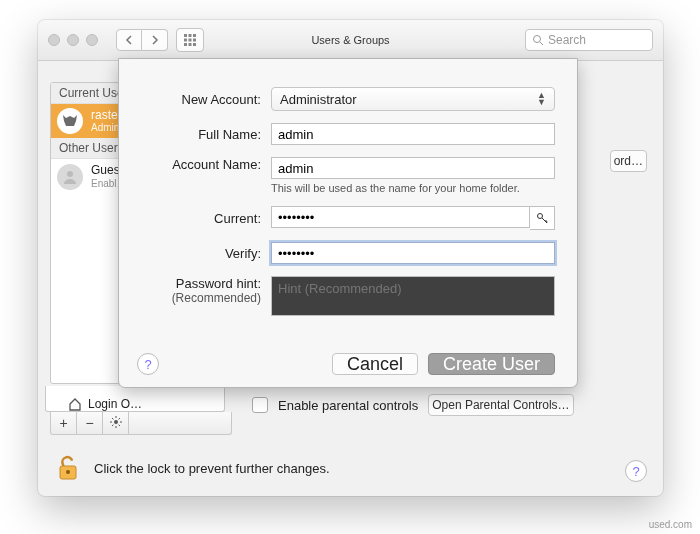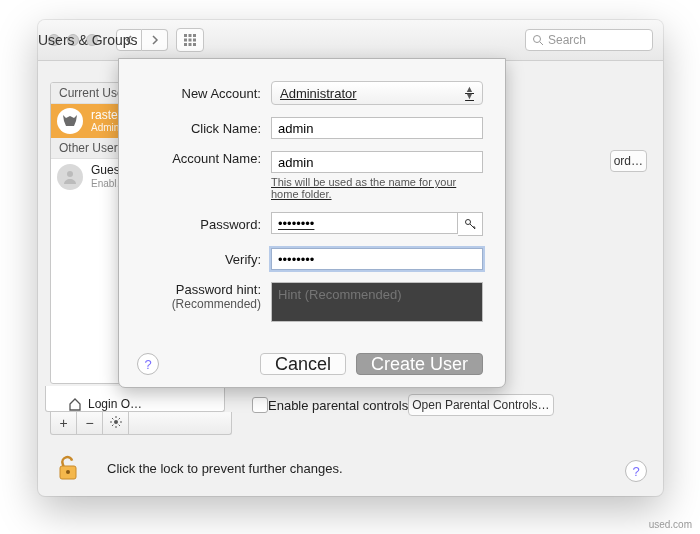--- a/index.html
+++ b/index.html
@@ -49,21 +49,21 @@
     width:26px;height:22px;background:var(--btn-bg);border:1px solid var(--btn-border);
     display:flex;align-items:center;justify-content:center;color:#444;font-size:12px;
   }
   .nav button:first-child{border-radius:4px 0 0 4px;}
   .nav button:last-child{border-radius:0 4px 4px 0;border-left:none;}
   .grid-btn{
     width:26px;height:22px;border:1px solid var(--btn-border);background:var(--btn-bg);
     border-radius:4px;margin-left:8px;display:flex;align-items:center;justify-content:center;
   }
   .title{
-    position:absolute;left:0;right:0;font-size:14px;color:#333;pointer-events:none;
+    position:absolute;left:0;right:0;text-align:center;font-size:11px;color:#333;pointer-events:none;
   }
   .search{
     position:absolute;right:10px;top:9px;width:128px;height:22px;
     border:1px solid var(--btn-border);border-radius:4px;background:#fff;
     display:flex;align-items:center;padding:0 6px;box-sizing:border-box;color:#999;margin-left:31px;
   }
   .search svg{margin-right:4px;flex:none;}
   .search span{font-size:12px;}
   
   .body{position:absolute;top:40px;left:0;right:0;bottom:0;}
@@ -93,46 +93,46 @@
     display:flex;align-items:stretch;border-radius:0 0 3px 3px;
   }
   .toolstrip button{width:26px;border:none;border-right:1px solid var(--border);background:transparent;font-size:14px;color:#444;}
   
   .right-btns{position:absolute;right:16px;top:90px;}
   .pill-btn,.pill-btn2{
     background:var(--btn-bg);border:1px solid var(--btn-border);border-radius:4px;
     font-size:12px;padding:3px 3px;color:#333;
   }
   .parental-row{
-    position:absolute;left:214px;top:334px;display:flex;align-items:center;
+    position:absolute;left:214px;top:334px;display:flex;align-items:center;gap:10px;
   }
   .parental-row .chk{width:14px;height:14px;border:1px solid #aaa;border-radius:3px;background:#fff;}
   
   .lock-row{
     position:absolute;left:16px;right:16px;bottom:14px;
-    display:flex;align-items:center;gap:25px;
+    display:flex;align-items:center;gap:12px;
   }
   .lock-icon{width:28px;height:28px;}
   .help{
     position:absolute;right:16px;bottom:14px;width:20px;height:20px;border-radius:50%;
     border:1px solid #bbb;background:#fff;display:flex;align-items:center;justify-content:center;
     color:#7a6fff;font-size:13px;
   }
   
   .sheet{
-    position:absolute;left:80px;top:-2px;width:388px;height:330px;
+    position:absolute;left:80px;top:-2px;width:460px;height:330px;
     background:#f7f7f7;border:1px solid #b5b5b5;border-radius:0 0 7px 7px;
     box-shadow:0 6px 18px rgba(0,0,0,.25);
-    padding:22px 22px 14px 22px;box-sizing:border-box;
+    padding:28px 22px 14px 22px;box-sizing:border-box;
   }
   .form-row{display:flex;align-items:center;margin-bottom:12px;}
   .form-row.top{align-items:flex-start;}
   .form-label{width:120px;text-align:right;padding-right:10px;font-size:13px;color:#222;flex:none;}
   .form-label .sub{display:block;font-size:12px;color:#555;}
-  .form-ctrl{flex:1;min-width:0;text-decoration:underline;}
+  .form-ctrl{flex:1;min-width:0;}
   .select{
     height:22px;border:1px solid var(--btn-border);border-radius:4px;background:linear-gradient(#fff,#f1f1f1);
     display:flex;align-items:center;padding:0 8px;justify-content:space-between;font-size:13px;
   }
   .select .arrows{font-size:9px;color:#555;line-height:7px;display:flex;flex-direction:column;}
   input.txt{
     width:100%;height:22px;border:1px solid #c0c0c0;border-radius:0;background:#fff;
     padding:0 6px;box-sizing:border-box;font-size:13px;font-family:inherit;
   }
   .field-hint{font-size:11px;color:#555;margin-top:3px;}
@@ -278,34 +278,34 @@
           <div class="select">
             <span>Administrator</span>
             <span class="arrows">
                 <span>▲</span>
                 <span>▼</span>
               </span>
           </div>
         </div>
       </div>
       <div class="form-row">
-        <div class="form-label">Click Name:</div>
+        <div class="form-label">Full Name:</div>
         <div class="form-ctrl">
           <input class="txt" value="admin" style="">
         </div>
       </div>
       <div class="form-row top">
         <div class="form-label">Account Name:</div>
         <div class="form-ctrl">
           <input class="txt" value="admin" style="">
           <div class="field-hint">This will be used as the name for your home folder.</div>
         </div>
       </div>
       <div class="form-row">
-        <div class="form-label">Password:</div>
+        <div class="form-label">Current:</div>
         <div class="form-ctrl pw-row">
           <input class="txt" type="text" value="••••••••" style="">
           <div class="key-btn">
             <svg width="12" height="12" viewBox="0 0 12 12">
                 <circle cx="4" cy="4" r="2.5" fill="none" stroke="#333"></circle>
                 <path d="M6 6l5 5M9 9l2-0M10 10l1.5 0" stroke="#333"></path>
               </svg>
           </div>
         </div>
       </div>

